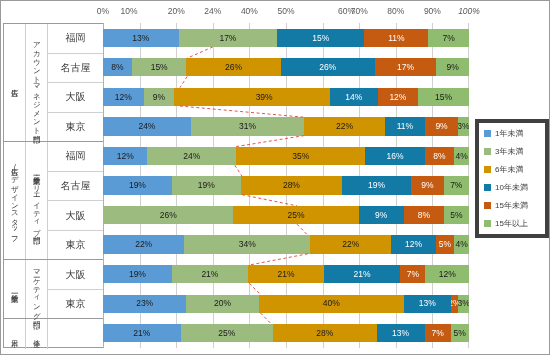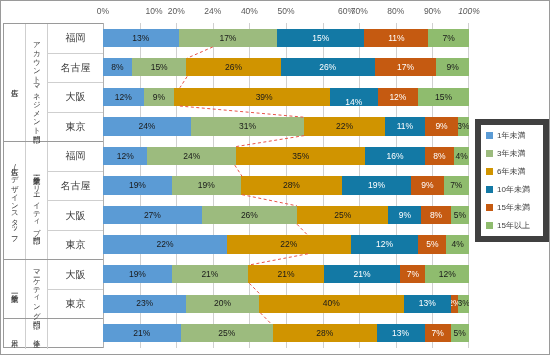--- a/index.html
+++ b/index.html
@@ -107,21 +107,21 @@
   }
   .seg span { line-height: 1; }
   .seg.dark-text { color: #1a1a1a; }
   .seg.light-text { color: #ffffff; }
 
   
   #legend {
     position: absolute;
     left: 474px; top: 118px;
     width: 74px;
-    border: 6px solid #404040;
+    border: 4px solid #404040;
     background: #ffffff;
     padding: 5px 4px 5px 5px;
   }
   .legend-item {
     display: flex; align-items: center;
     margin-bottom: 7px;
     font-size: 8px; color: #404040;
     white-space: nowrap;
   }
   .legend-item:last-child { margin-bottom: 0; }
@@ -139,21 +139,21 @@
     pointer-events: none;
   }
 </style>
 </head>
 <body>
 
 <div id="chart-frame">
 
   <div id="axis-band">
       <div class="axis-tick" style="left: 0px;">0%</div>
-      <div class="axis-tick" style="left: 51px;">10%</div>
+      <div class="axis-tick" style="left: 26px;">10%</div>
       <div class="axis-tick" style="left: 73.2px;">20%</div>
       <div class="axis-tick" style="left: 109.8px;">24%</div>
       <div class="axis-tick" style="left: 146.4px;">40%</div>
       <div class="axis-tick" style="left: 183px;">50%</div>
       <div class="axis-tick" style="left: 219.6px; margin-left: 24px;">60%</div>
       <div class="axis-tick" style="left: 256.2px;">70%</div>
       <div class="axis-tick" style="left: 292.8px;">80%</div>
       <div class="axis-tick" style="left: 329.4px;">90%</div>
       <div class="axis-tick" style="left: 366px; font-style: italic;">100%</div>
     </div>
@@ -264,21 +264,21 @@
       <div class="bar-row" style="top: 64.7045px; height: 18.3182px;">
         <div class="seg dark-text" style="flex: 12 0 0px; background: rgb(91, 155, 213);">
           <span>12%</span>
         </div>
         <div class="seg dark-text" style="flex: 9 0 0px; background: rgb(156, 187, 126);">
           <span>9%</span>
         </div>
         <div class="seg dark-text" style="flex: 39 0 0px; background: rgb(208, 148, 0); padding-left: 24px;">
           <span>39%</span>
         </div>
-        <div class="seg light-text" style="flex: 14 0 0px; background: rgb(19, 121, 165); align-items: flex-end;">
+        <div class="seg light-text" style="flex: 14 0 0px; background: rgb(19, 121, 165);">
           <span>14%</span>
         </div>
         <div class="seg light-text" style="flex: 12 0 0px; background: rgb(197, 90, 17);">
           <span>12%</span>
         </div>
         <div class="seg dark-text" style="flex: 15 0 0px; background: rgb(143, 188, 110);">
           <span>15%</span>
         </div>
       </div>
       <div class="bar-row" style="top: 94.25px; height: 18.3182px;">
@@ -335,42 +335,42 @@
           <span>19%</span>
         </div>
         <div class="seg light-text" style="flex: 9 0 0px; background: rgb(197, 90, 17);">
           <span>9%</span>
         </div>
         <div class="seg dark-text" style="flex: 7 0 0px; background: rgb(143, 188, 110);">
           <span>7%</span>
         </div>
       </div>
       <div class="bar-row" style="top: 182.886px; height: 18.3182px;">
-        <div class="seg dark-text" style="flex: 27 0 0px; background: rgb(91, 155, 213);">
-          <span>27%</span>
-        </div>
         <div class="seg dark-text" style="flex: 26 0 0px; background: rgb(156, 187, 126);">
           <span>26%</span>
         </div>
         <div class="seg dark-text" style="flex: 25 0 0px; background: rgb(208, 148, 0);">
           <span>25%</span>
         </div>
         <div class="seg light-text" style="flex: 9 0 0px; background: rgb(19, 121, 165);">
           <span>9%</span>
         </div>
         <div class="seg light-text" style="flex: 8 0 0px; background: rgb(197, 90, 17);">
           <span>8%</span>
         </div>
         <div class="seg dark-text" style="flex: 5 0 0px; background: rgb(143, 188, 110);">
           <span>5%</span>
         </div>
       </div>
       <div class="bar-row" style="top: 212.432px; height: 18.3182px;">
         <div class="seg dark-text" style="flex: 22 0 0px; background: rgb(91, 155, 213);">
           <span>22%</span>
+        </div>
+        <div class="seg dark-text" style="flex: 34 0 0px; background: rgb(156, 187, 126);">
+          <span>34%</span>
         </div>
         <div class="seg dark-text" style="flex: 22 0 0px; background: rgb(208, 148, 0);">
           <span>22%</span>
         </div>
         <div class="seg light-text" style="flex: 12 0 0px; background: rgb(19, 121, 165);">
           <span>12%</span>
         </div>
         <div class="seg light-text" style="flex: 5 0 0px; background: rgb(197, 90, 17);">
           <span>5%</span>
         </div>

